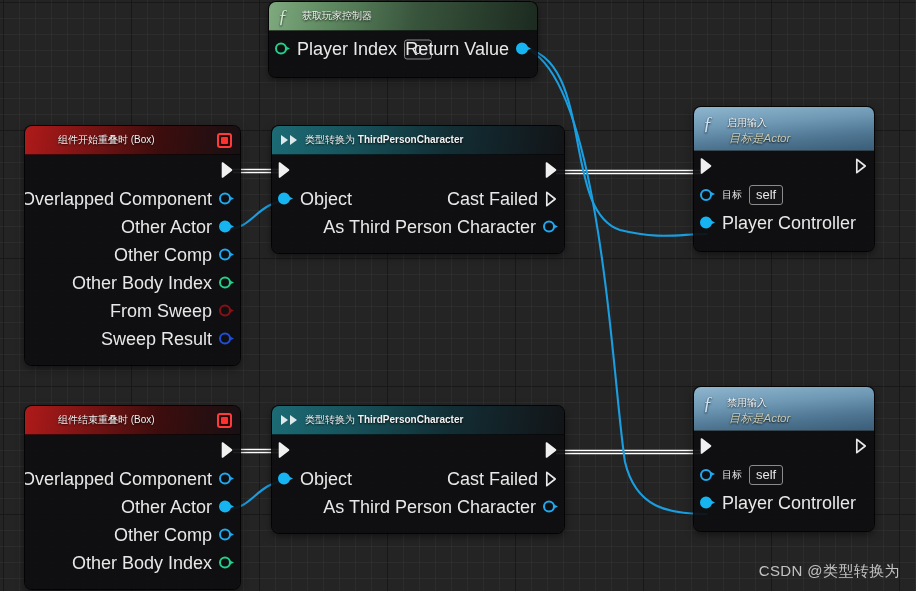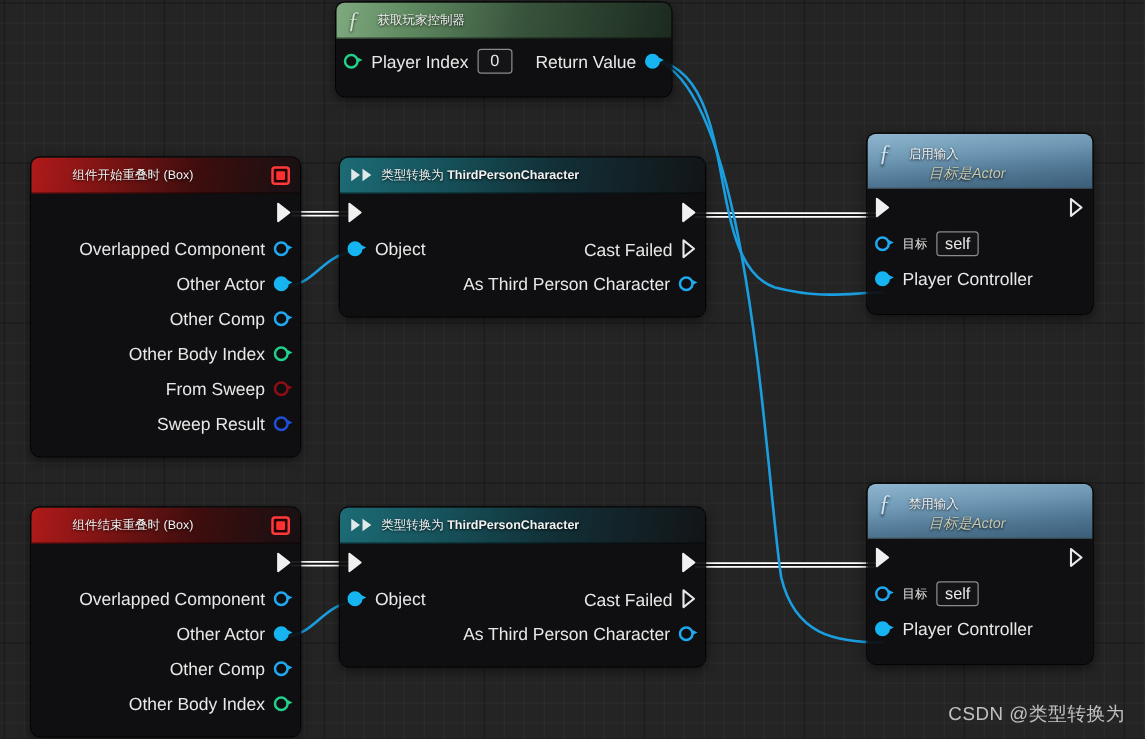--- a/index.html
+++ b/index.html
@@ -67,21 +67,21 @@
     color: #f2f2f2;
     font-size: 10px;
     white-space: nowrap;
     text-shadow: 0 1px 2px rgba(0,0,0,0.9);
   }
   .node-title .bold { font-weight: bold; }
   .node-sub {
     color: #c9c9b0;
     font-size: 11.5px;
     font-style: italic;
-    margin-left: 40px;
+    margin-left: 26px;
     margin-top: -1px;
     text-shadow: 0 1px 2px rgba(0,0,0,0.9);
   }
 
   
   .head-event {
     background: linear-gradient(100deg, #b01a1a 0%, #7d1414 28%, #3d0d0d 62%, #171013 100%);
   }
   .head-func-green {
     background: linear-gradient(100deg, #7fa97f 0%, #5f8a61 22%, #38543c 55%, #1c2a20 100%);
@@ -143,21 +143,21 @@
   }
   .row {
     position: relative;
     height: 28px;
     display: flex;
     align-items: center;
   }
   .row.exec-row { height: 30px; }
   .lbl {
     color: #e8e8e8;
-    font-size: 14px;
+    font-size: 18px;
     white-space: nowrap;
   }
   .lbl.cn { font-size: 10px; }
 
   
   .pin-left {
     position: absolute;
     left: 6px;
     top: 50%;
     transform: translateY(-50%);

